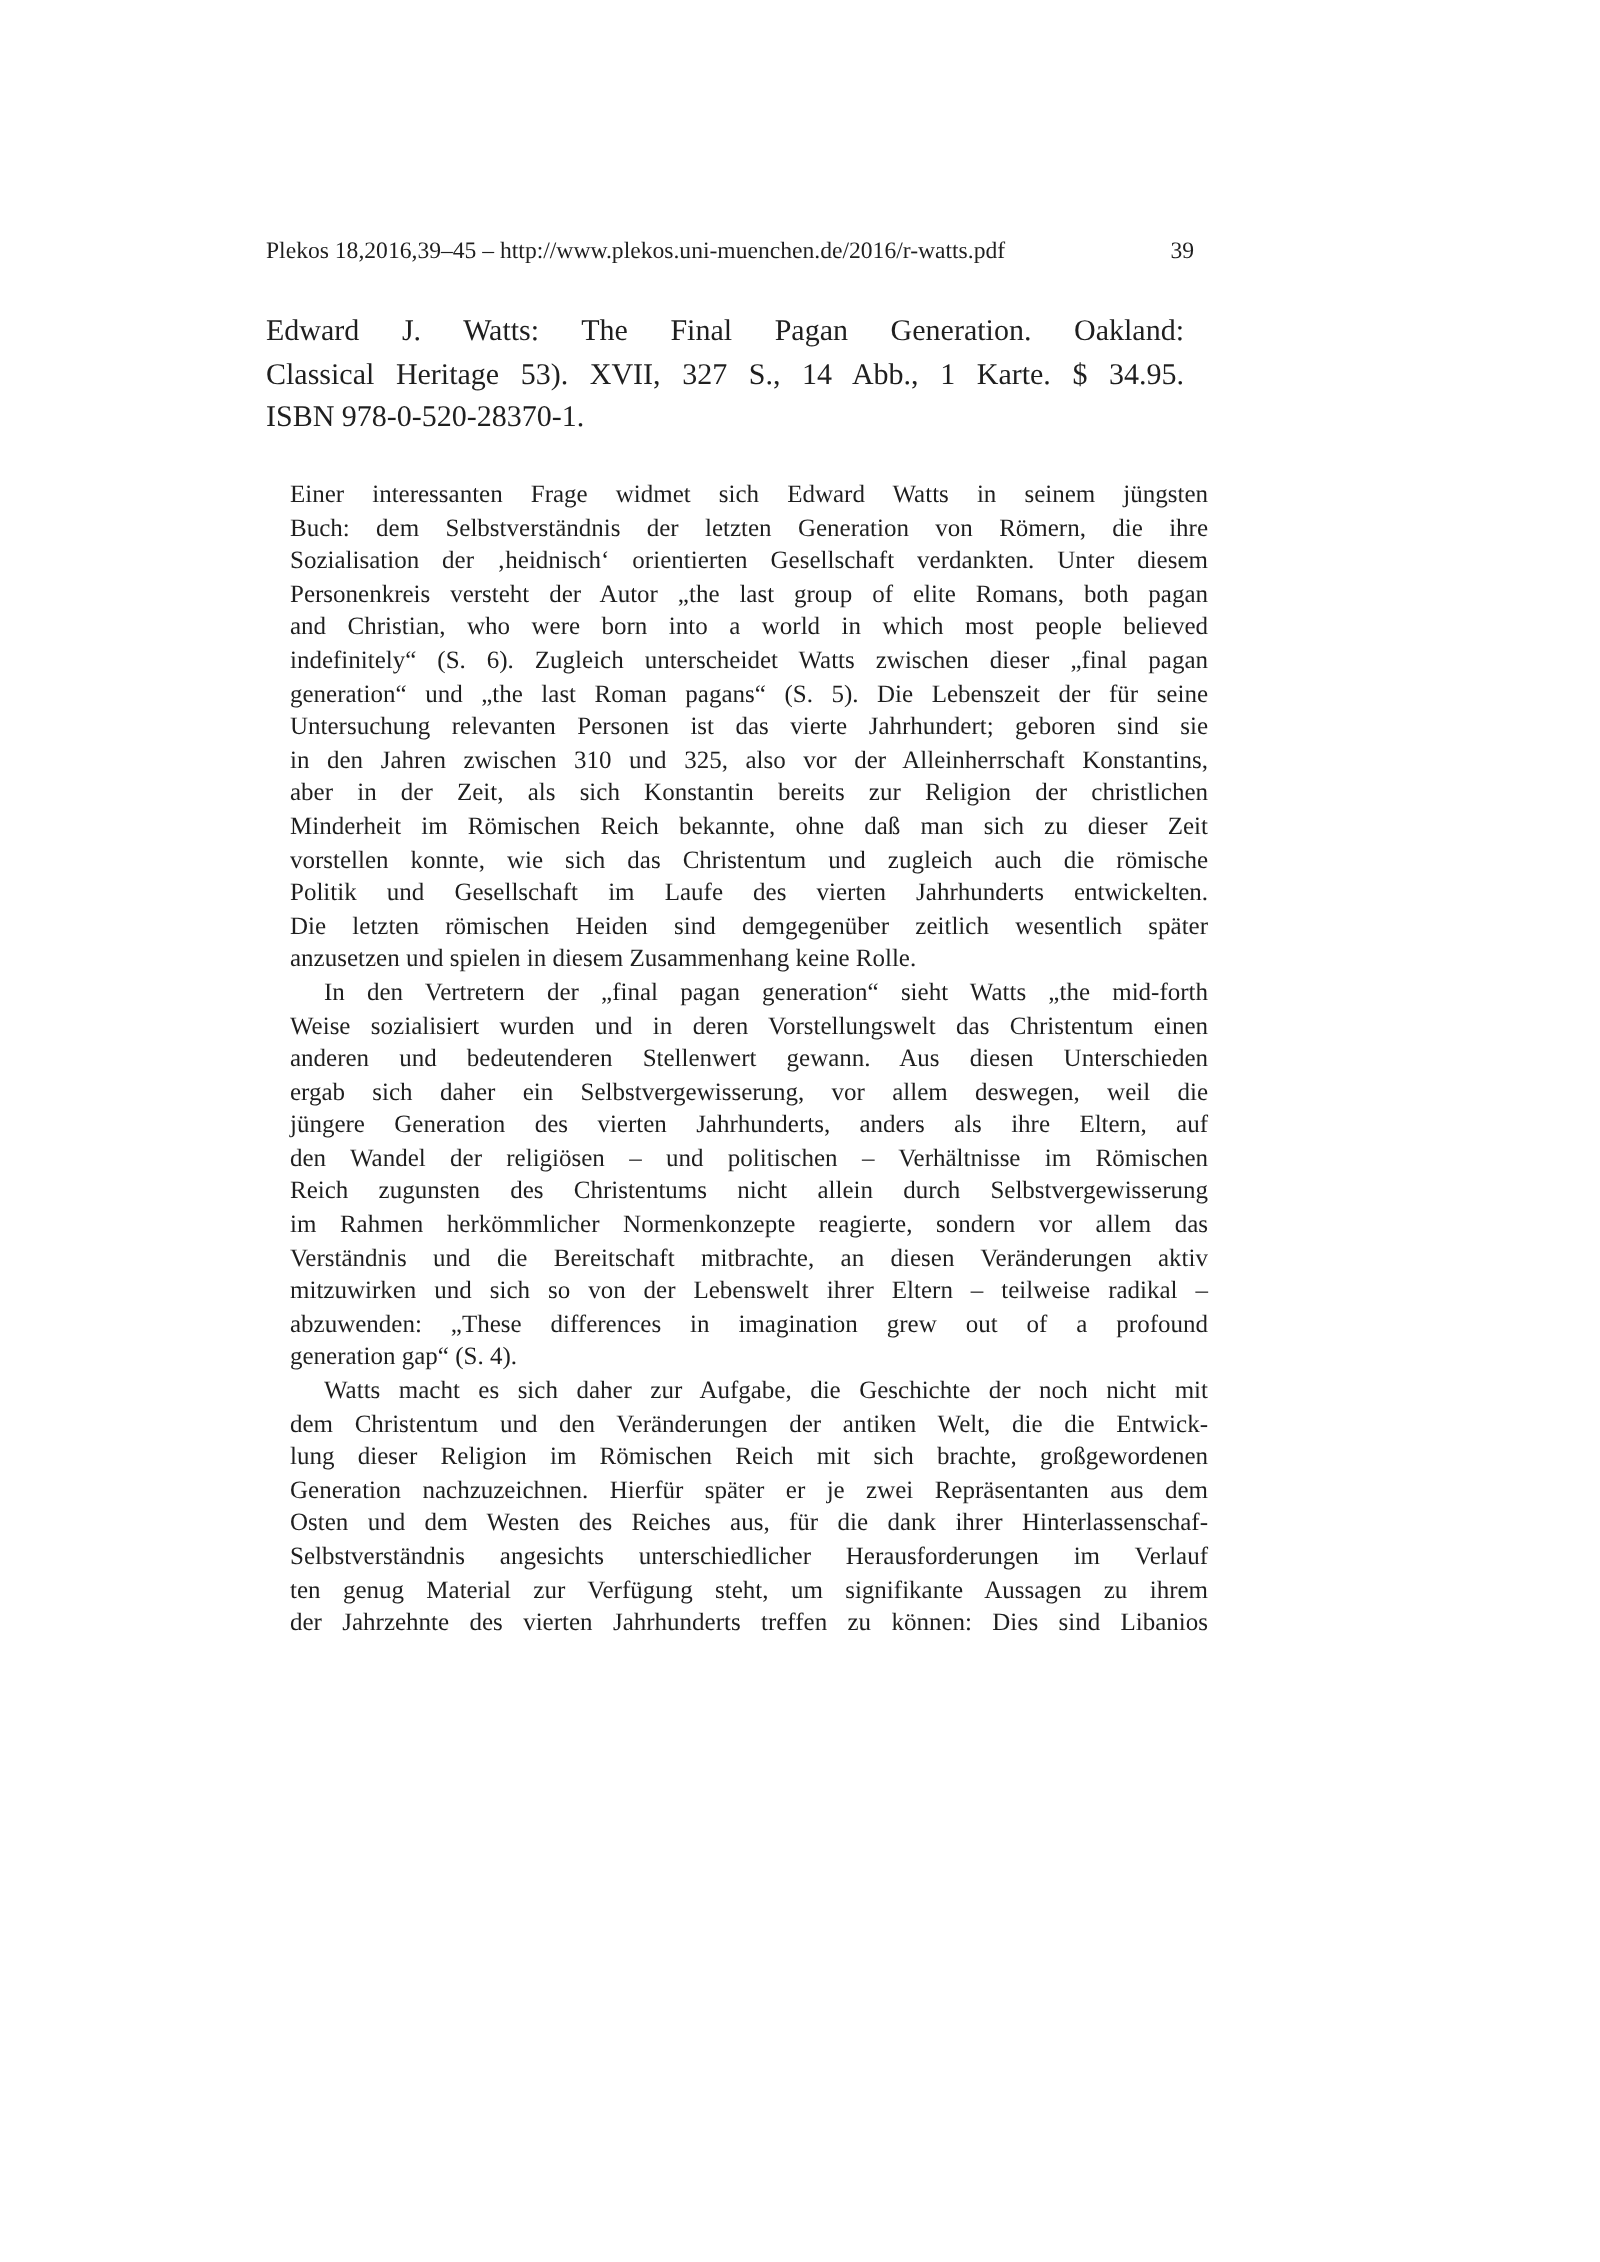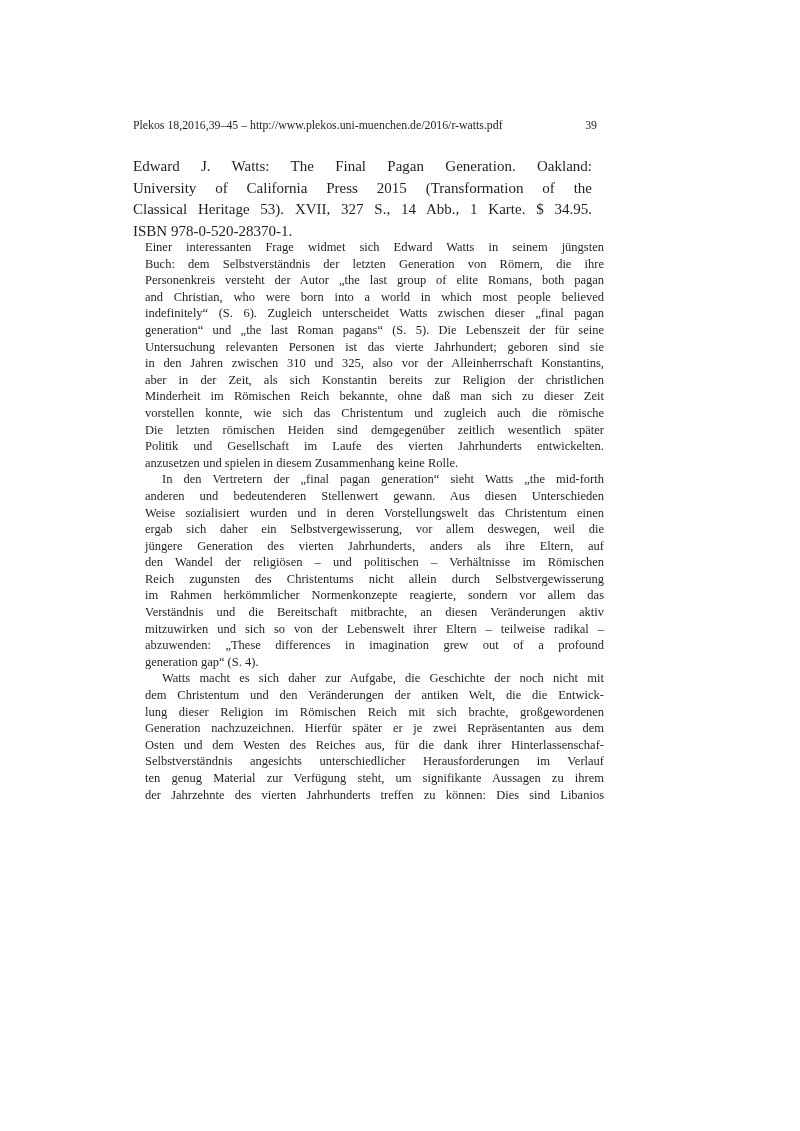--- a/index.html
+++ b/index.html
@@ -63,46 +63,46 @@
 </head>
 <body>
 
 <div class="running-header">
   <span class="rh-title">Plekos 18,2016,39–45 – http://www.plekos.uni-muenchen.de/2016/r-watts.pdf</span>
   <span class="rh-page">39</span>
 </div>
 
 <div class="title-block">
     <div class="tline">Edward J. Watts: The Final Pagan Generation. Oakland:</div>
-    <div class="tline">University of California Press 2015 (Transformation of the</div>
     <div class="tline">Classical Heritage 53). XVII, 327 S., 14 Abb., 1 Karte. $ 34.95.</div>
     <div class="tline short">ISBN 978-0-520-28370-1.</div>
   </div>
 
 <div class="body-block">
     <div class="para">
       <div class="bline">Einer interessanten Frage widmet sich Edward Watts in seinem jüngsten</div>
       <div class="bline">Buch: dem Selbstverständnis der letzten Generation von Römern, die ihre</div>
+      <div class="bline">Sozialisation der ‚heidnisch‘ orientierten Gesellschaft verdankten. Unter diesem</div>
       <div class="bline">Personenkreis versteht der Autor „the last group of elite Romans, both pagan</div>
       <div class="bline">and Christian, who were born into a world in which most people believed</div>
       <div class="bline">indefinitely“ (S. 6). Zugleich unterscheidet Watts zwischen dieser „final pagan</div>
       <div class="bline">generation“ und „the last Roman pagans“ (S. 5). Die Lebenszeit der für seine</div>
       <div class="bline">Untersuchung relevanten Personen ist das vierte Jahrhundert; geboren sind sie</div>
       <div class="bline">in den Jahren zwischen 310 und 325, also vor der Alleinherrschaft Konstantins,</div>
       <div class="bline">aber in der Zeit, als sich Konstantin bereits zur Religion der christlichen</div>
       <div class="bline">Minderheit im Römischen Reich bekannte, ohne daß man sich zu dieser Zeit</div>
       <div class="bline">vorstellen konnte, wie sich das Christentum und zugleich auch die römische</div>
+      <div class="bline">Politik und Gesellschaft im Laufe des vierten Jahrhunderts entwickelten.</div>
       <div class="bline">Die letzten römischen Heiden sind demgegenüber zeitlich wesentlich später</div>
-      <div class="bline">Politik und Gesellschaft im Laufe des vierten Jahrhunderts entwickelten.</div>
       <div class="bline short">anzusetzen und spielen in diesem Zusammenhang keine Rolle.</div>
     </div>
     <div class="para">
       <div class="bline indent">In den Vertretern der „final pagan generation“ sieht Watts „the mid-forth</div>
+      <div class="bline">Weise sozialisiert wurden und in deren Vorstellungswelt das Christentum einen</div>
       <div class="bline">anderen und bedeutenderen Stellenwert gewann. Aus diesen Unterschieden</div>
-      <div class="bline">Weise sozialisiert wurden und in deren Vorstellungswelt das Christentum einen</div>
       <div class="bline">ergab sich daher ein Selbstvergewisserung, vor allem deswegen, weil die</div>
       <div class="bline">jüngere Generation des vierten Jahrhunderts, anders als ihre Eltern, auf</div>
       <div class="bline">den Wandel der religiösen – und politischen – Verhältnisse im Römischen</div>
       <div class="bline">Reich zugunsten des Christentums nicht allein durch Selbstvergewisserung</div>
       <div class="bline">im Rahmen herkömmlicher Normenkonzepte reagierte, sondern vor allem das</div>
       <div class="bline">Verständnis und die Bereitschaft mitbrachte, an diesen Veränderungen aktiv</div>
       <div class="bline">mitzuwirken und sich so von der Lebenswelt ihrer Eltern – teilweise radikal –</div>
       <div class="bline">abzuwenden: „These differences in imagination grew out of a profound</div>
       <div class="bline short">generation gap“ (S. 4).</div>
     </div>

